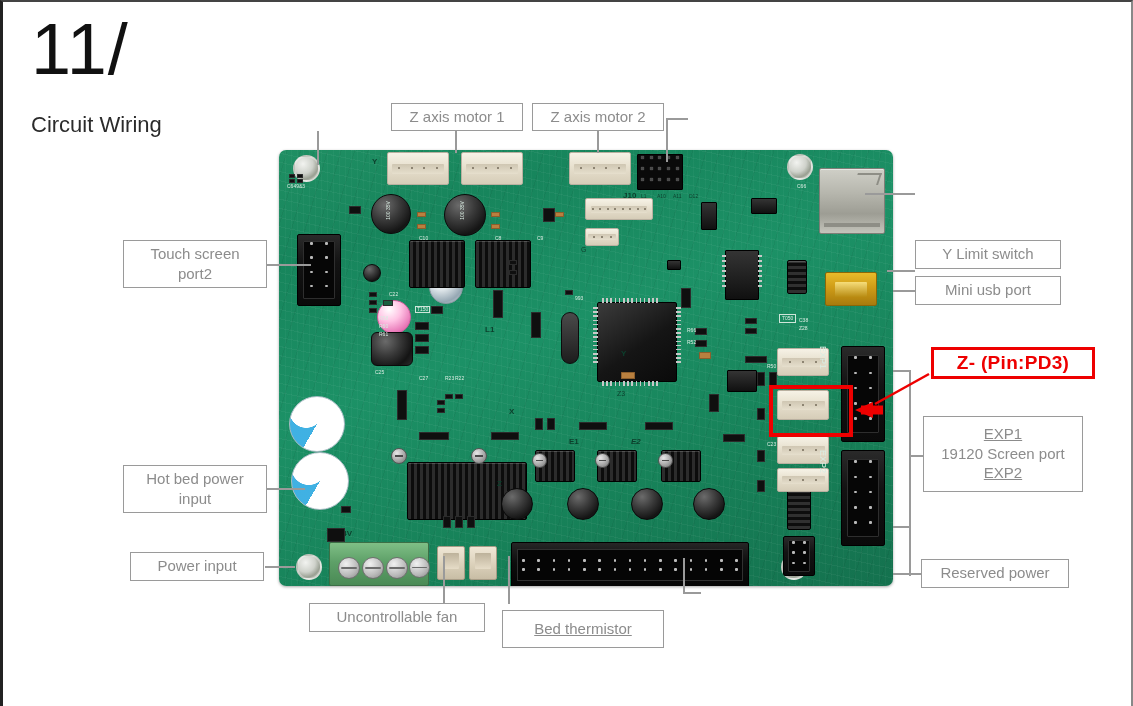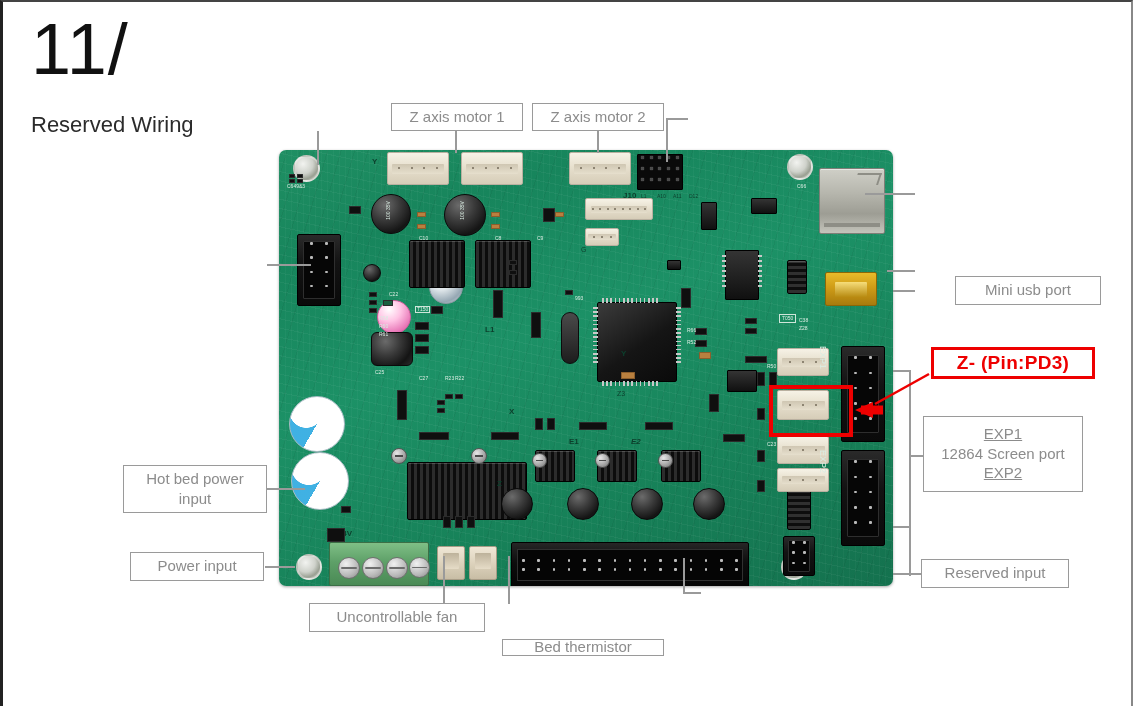--- a/index.html
+++ b/index.html
@@ -247,21 +247,21 @@
     border:4px solid #ee0000;z-index:45;box-sizing:border-box;
   }
   #arrow{position:absolute;left:0;top:0;width:1133px;height:706px;z-index:46;pointer-events:none;}
 </style>
 </head>
 <body>
 
 <div id="page">
 
   <div class="page-num">11/</div>
-  <div class="page-sub">Reserved Wiring</div>
+  <div class="page-sub">Circuit Wiring</div>
 
   <div id="board">
 
     <div class="bi hole" style="left:14px;top:5px;width:27px;height:27px;"></div>
     <div class="bi hole" style="left:508px;top:4px;width:26px;height:26px;"></div>
     <div class="bi hole" style="left:17px;top:404px;width:26px;height:26px;"></div>
     <div class="bi hole" style="left:502px;top:404px;width:26px;height:26px;"></div>
 
     <div class="bi silk" style="left:8px;top:34px;">C649&amp;3</div>
     <div class="bi r" style="left:10px;top:24px;width:6px;height:4px;"></div>
@@ -738,34 +738,37 @@
   <div class="ld ldv" style="left:906px;top:368px;height:206px;"></div>
   <div class="ld ldh" style="left:890px;top:368px;width:18px;"></div>
   <div class="ld ldh" style="left:906px;top:453px;width:14px;"></div>
   <div class="ld ldh" style="left:890px;top:524px;width:18px;"></div>
 
   <div class="ld ldh" style="left:890px;top:571px;width:28px;"></div>
 
   <div class="lbl" style="left:388px;top:101px;width:132px;height:28px;">Z axis motor 1</div>
   <div class="lbl" style="left:529px;top:101px;width:132px;height:28px;">Z axis motor 2</div>
 
-  <div class="lbl" style="left:952px;top:274px;width:146px;height:29px;">Mini usb port</div>
-
+  <div class="lbl" style="left:912px;top:238px;width:146px;height:29px;">Y Limit switch</div>
+  <div class="lbl" style="left:912px;top:274px;width:146px;height:29px;">Mini usb port</div>
+
+  <div class="lbl two-line" style="left:120px;top:238px;width:144px;height:48px;white-space:pre-line;">Touch screen
+port2</div>
   <div class="lbl two-line" style="left:120px;top:463px;width:144px;height:48px;white-space:pre-line;">Hot bed power
 input</div>
   <div class="lbl" style="left:127px;top:550px;width:134px;height:29px;">Power input</div>
 
   <div class="lbl" style="left:306px;top:601px;width:176px;height:29px;">Uncontrollable fan</div>
-  <div class="lbl" style="left:499px;top:637px;width:162px;height:17px;">Bed thermistor</div>
-
-  <div class="lbl" style="left:918px;top:557px;width:148px;height:29px;">Reserved input</div>
+  <div class="lbl" style="left:499px;top:608px;width:162px;height:38px;text-decoration:underline;">Bed thermistor</div>
+
+  <div class="lbl" style="left:918px;top:557px;width:148px;height:29px;">Reserved power</div>
 
   <div class="lbl" style="left:920px;top:414px;width:160px;height:76px;flex-direction:column;gap:1px;">
     <span style="text-decoration:underline;">EXP1</span>
-    <span>12864 Screen port</span>
+    <span>19120 Screen port</span>
     <span style="text-decoration:underline;">EXP2</span>
   </div>
 
   <div class="lbl red" style="left:928px;top:345px;width:164px;height:32px;">Z- (Pin:PD3)</div>
 
   <div id="redbox"></div>
 
   <svg id="arrow" viewBox="0 0 1133 706">
     <line x1="926" y1="372" x2="872" y2="402" stroke="#ee0000" stroke-width="2.5"></line>
     <line x1="880" y1="408" x2="858" y2="408" stroke="#ee0000" stroke-width="9"></line>

